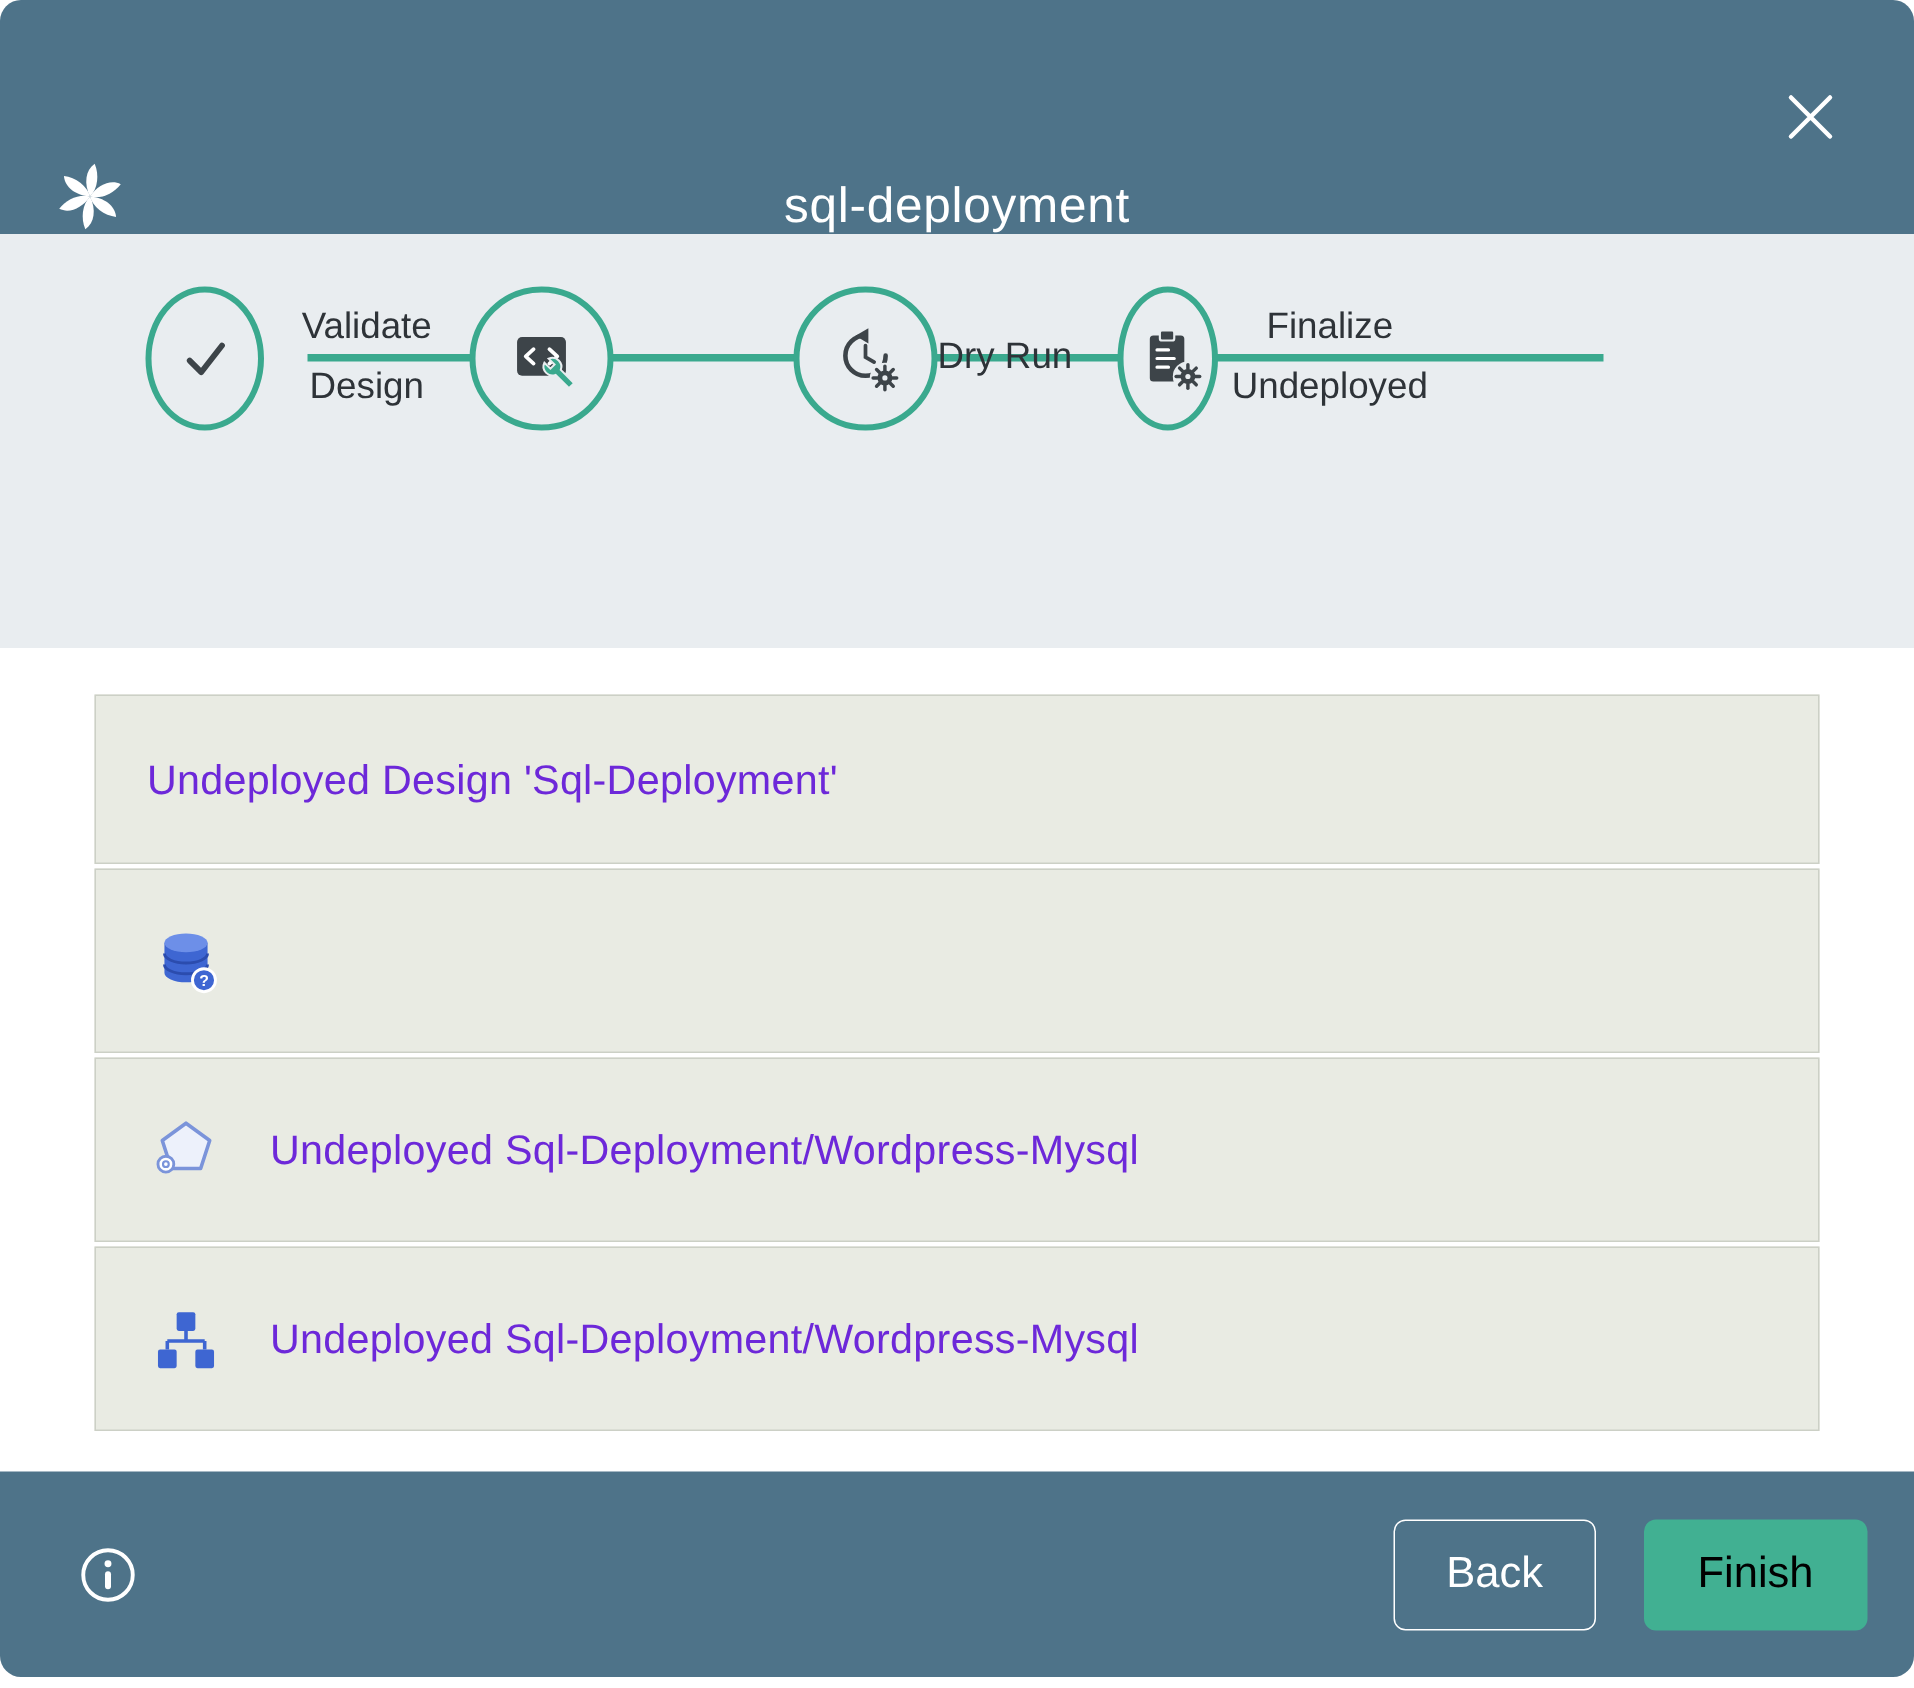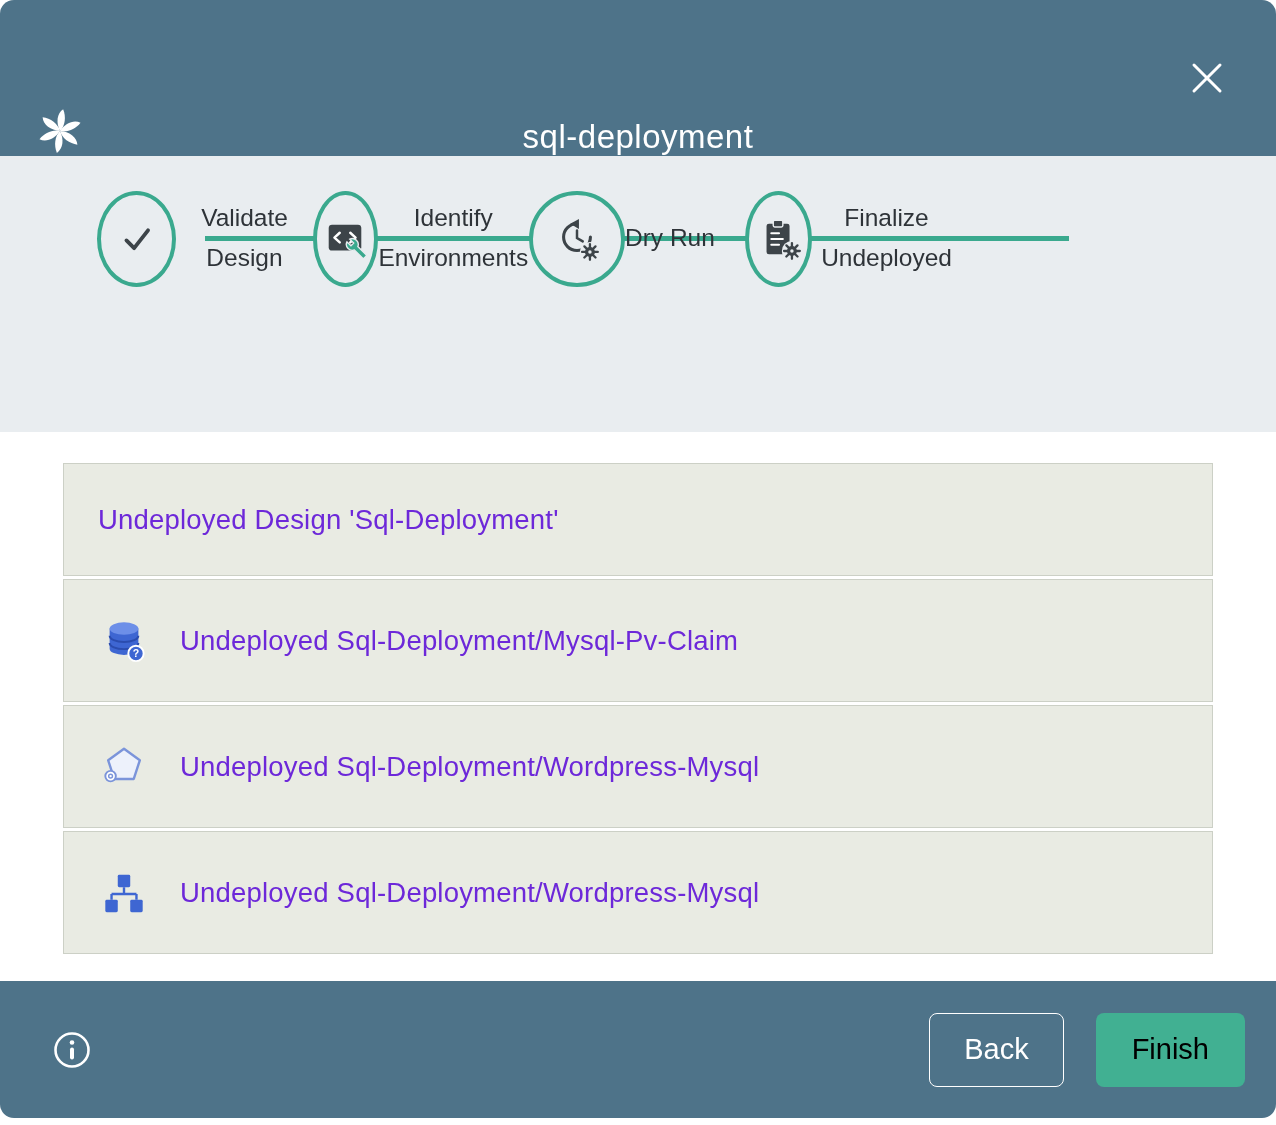--- a/index.html
+++ b/index.html
@@ -97,21 +97,20 @@
       <div class="step">
         <div class="step-circle" data-state="completed">
           <svg viewBox="0 0 48 48">
             <rect x="7" y="9" width="34" height="27" rx="3.5" fill="#3d4449"></rect>
             <path d="M18.5 17.5 L13 22.5 L18.5 27.5 M29.5 17.5 L35 22.5 L29.5 27.5" stroke="#ffffff" stroke-width="2.6" fill="none" stroke-linecap="round" stroke-linejoin="round"></path>
             <g transform="translate(24.5,22.5) scale(0.95)">
               <path d="M22.7 19l-9.1-9.1c.9-2.3.4-5-1.5-6.9-2-2-5-2.4-7.4-1.3L9 6 6 9 1.6 4.7C.4 7.1.9 10.1 2.9 12.1c1.9 1.9 4.6 2.4 6.9 1.5l9.1 9.1c.4.4 1 .4 1.4 0l2.3-2.3c.5-.4.5-1.1.1-1.4z" fill="#3aa98e" stroke="#e9edf0" stroke-width="1.5"></path>
             </g>
           </svg>
         </div>
-        <div class="step-label">Identify Environments</div>
       </div>
 
       <div class="step">
         <div class="step-circle" data-state="completed">
           <svg viewBox="0 0 48 48">
             <path d="M24 8 A14 14 0 1 0 38 22" fill="none" stroke="#3d4449" stroke-width="3.2" stroke-linecap="round"></path>
             <polygon points="26,3 26,13.5 17,8.2" fill="#3d4449"></polygon>
             <path d="M24 15 v8 l6 3.5" stroke="#3d4449" stroke-width="2.6" fill="none" stroke-linecap="round"></path>
             <circle cx="37.5" cy="37.5" r="10.5" fill="#e9edf0"></circle>
             <g transform="translate(37.5,37.5)">
@@ -173,21 +172,20 @@
       <span class="row-icon">
         <svg viewBox="0 0 48 48">
           <path d="M9 11 V32 a15 6.5 0 0 0 30 0 V11 Z" fill="#3e66d2"></path>
           <ellipse cx="24" cy="11" rx="15" ry="6.5" fill="#6d8fe8"></ellipse>
           <path d="M9 18.5 a15 6.5 0 0 0 30 0" fill="none" stroke="#2b4cae" stroke-width="2"></path>
           <path d="M9 26 a15 6.5 0 0 0 30 0" fill="none" stroke="#2b4cae" stroke-width="2"></path>
           <circle cx="36.5" cy="37" r="8" fill="#3e66d2" stroke="#ffffff" stroke-width="2"></circle>
           <text x="36.5" y="40.8" font-size="11" fill="#ffffff" text-anchor="middle" font-family="Liberation Sans, sans-serif" font-weight="bold">?</text>
         </svg>
       </span>
-      <span class="row-text">Undeployed Sql-Deployment/Mysql-Pv-Claim</span>
     </div>
 
     <div class="row">
       <span class="row-icon">
         <svg viewBox="0 0 48 48">
           <path d="M24 5 L40.5 17 L34.2 36.5 L13.8 36.5 L7.5 17 Z" fill="#edf1fb" stroke="#7b94da" stroke-width="2.5" stroke-linejoin="round"></path>
           <circle cx="10" cy="33.5" r="5.5" fill="#ffffff" stroke="#7b94da" stroke-width="2"></circle>
           <circle cx="10" cy="33.5" r="2" fill="none" stroke="#7b94da" stroke-width="1.5"></circle>
         </svg>
       </span>

